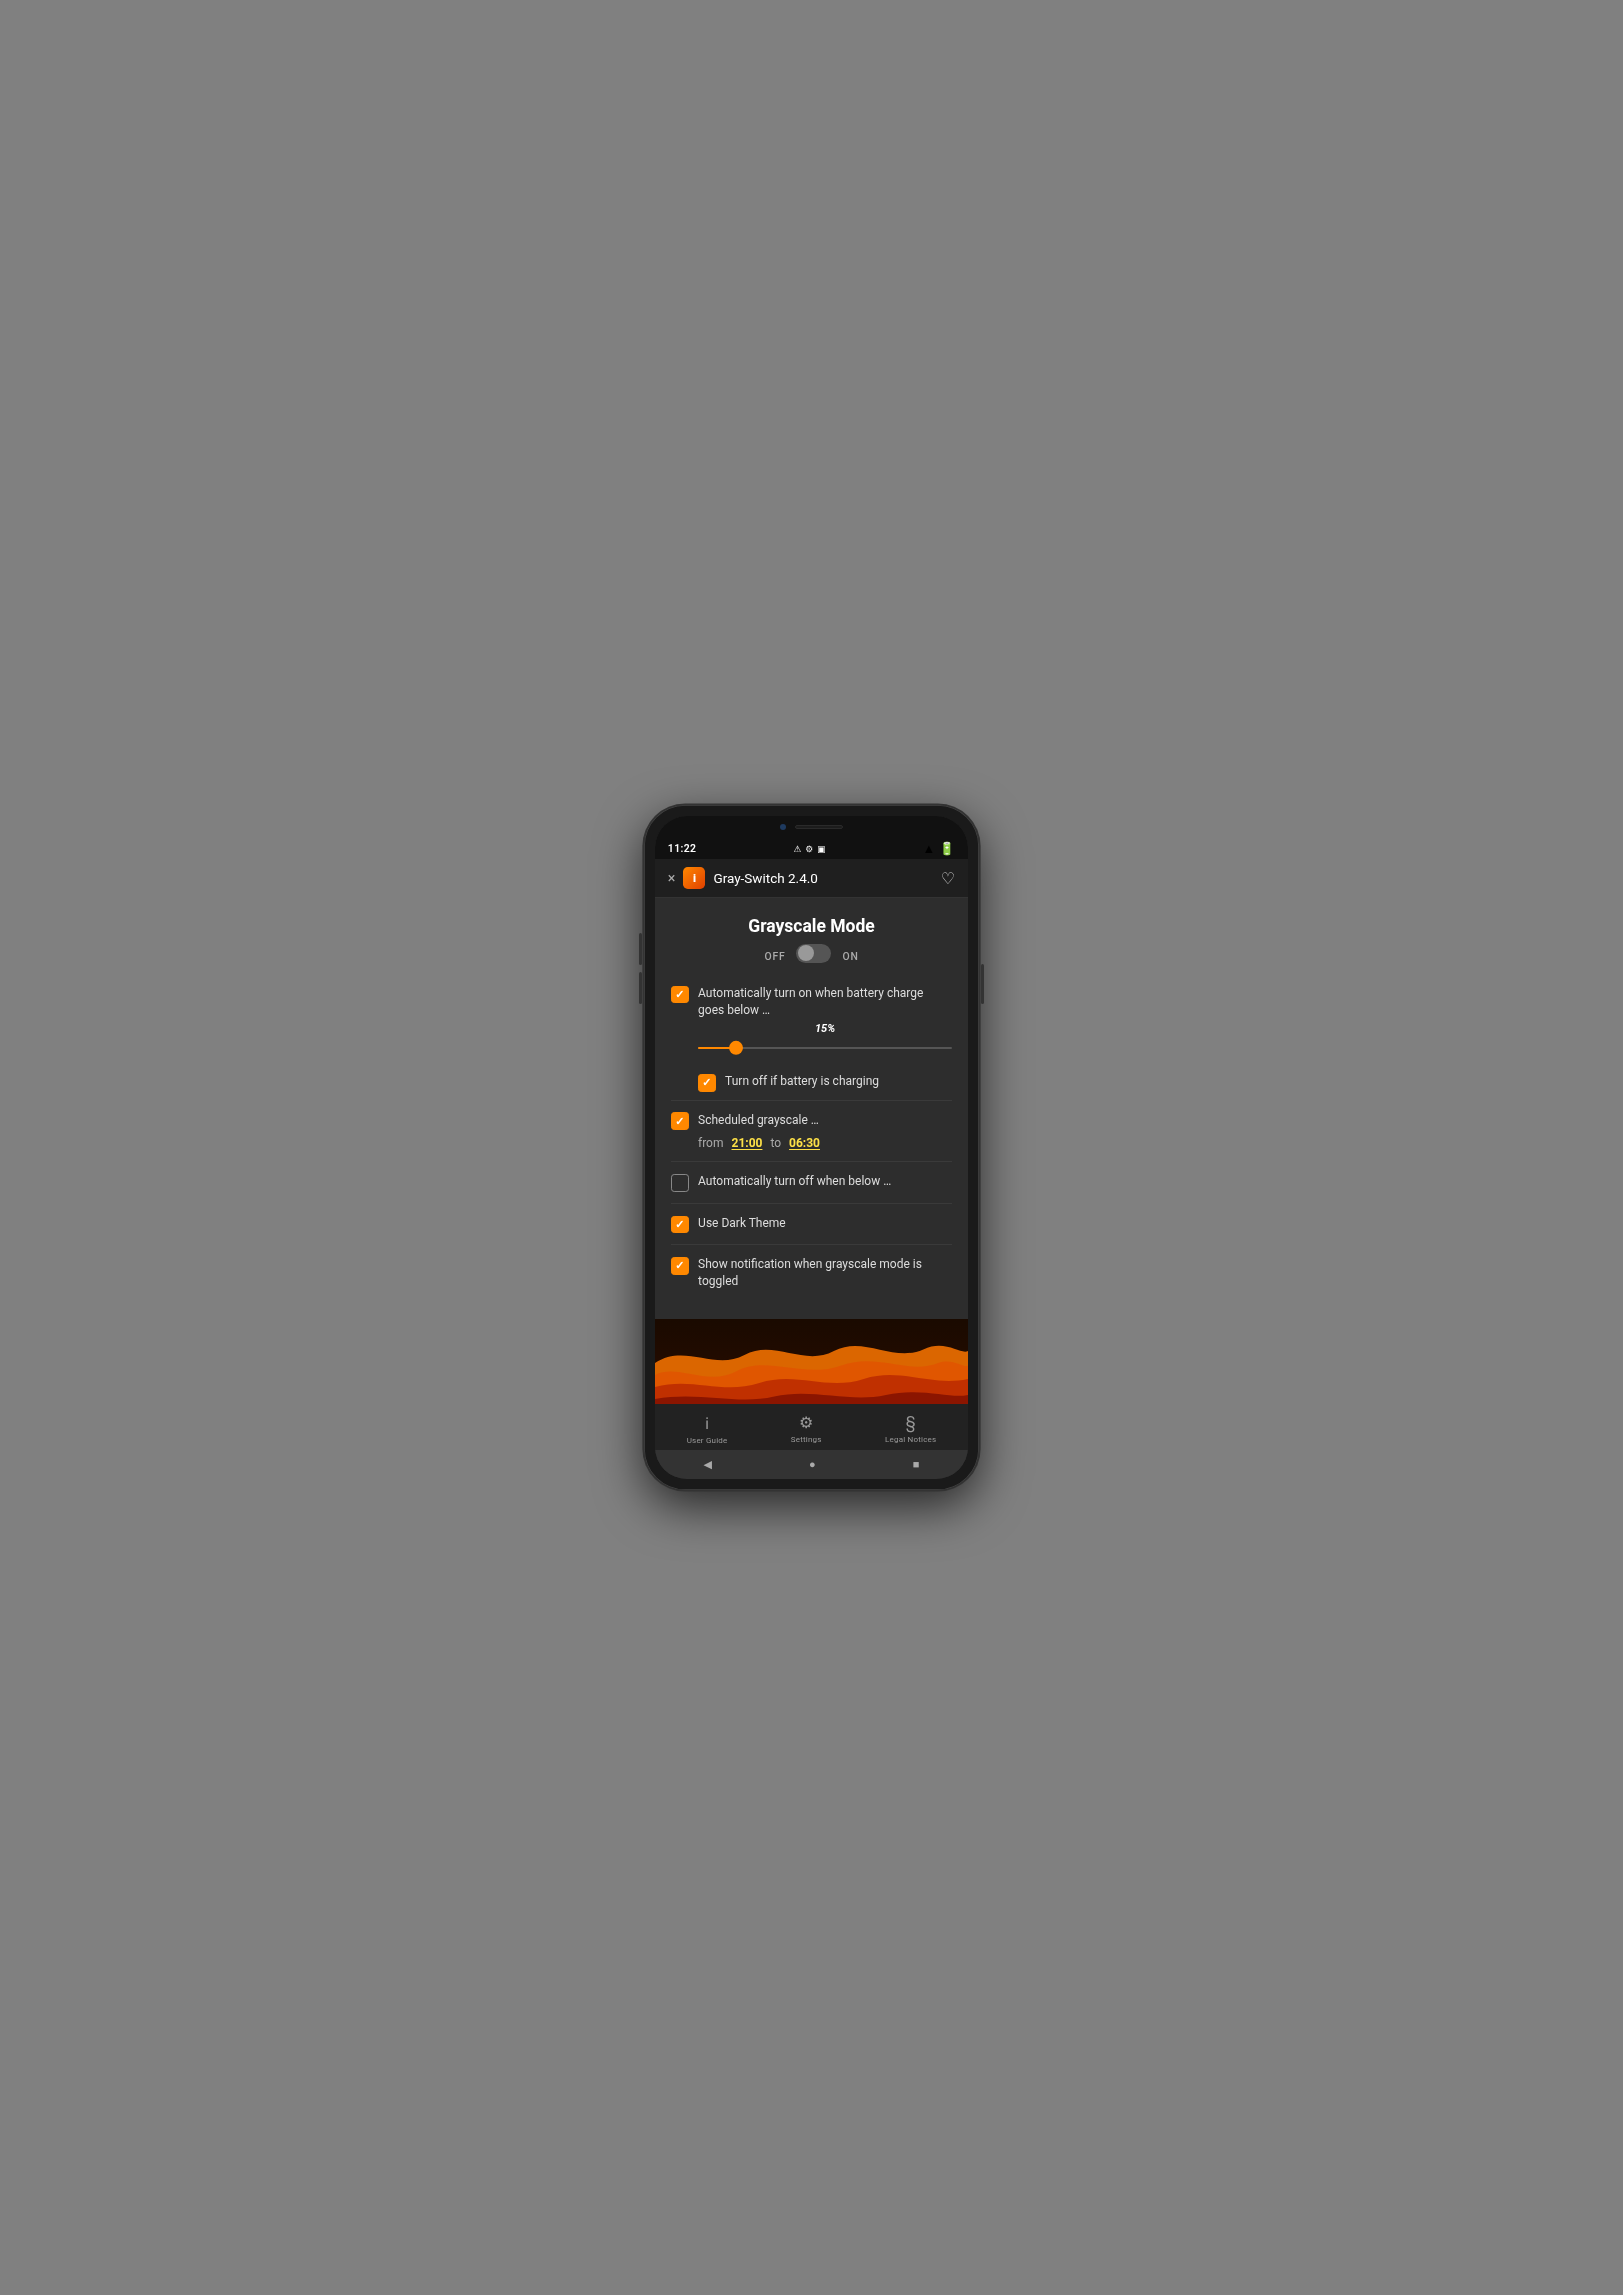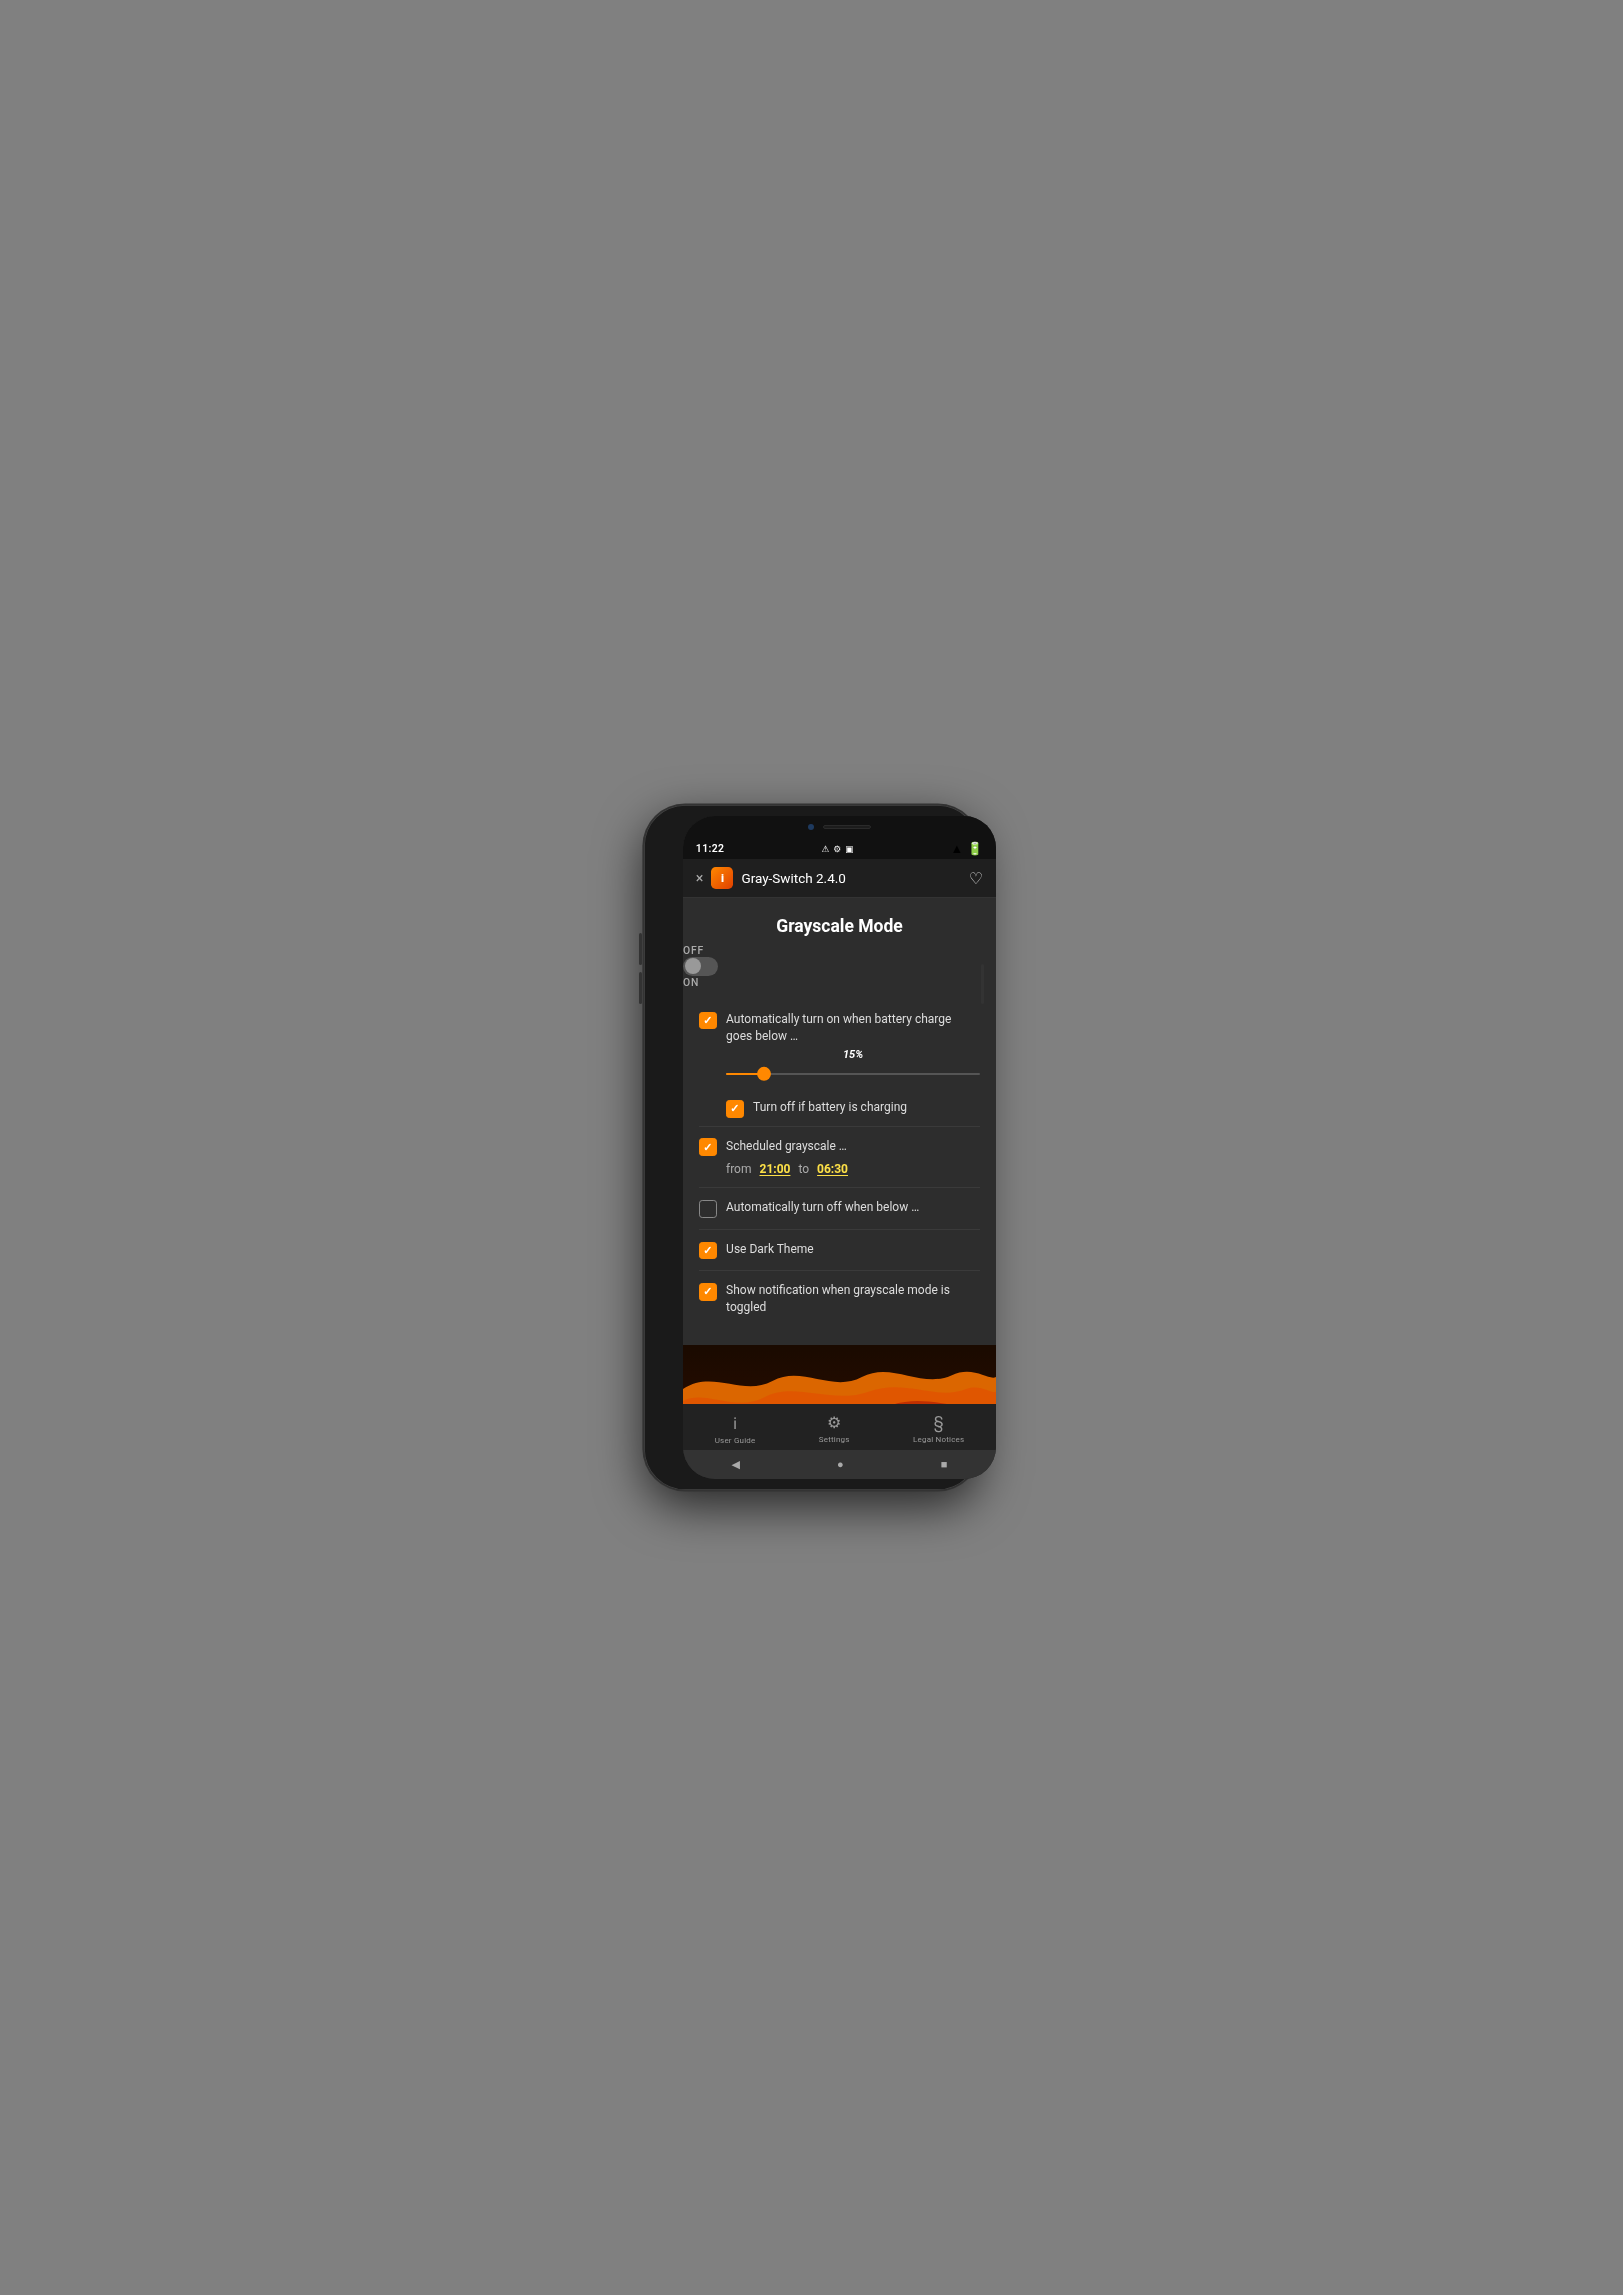--- a/index.html
+++ b/index.html
@@ -24,21 +24,20 @@
     }
 
     .phone-inner {
       width: 100%;
       height: 100%;
       background: #2a2a2a;
       border-radius: 32px;
       overflow: hidden;
       display: flex;
       flex-direction: column;
-      margin-left: 28px;
     }
 
     
     .phone-top-bar {
       background: #111;
       height: 22px;
       display: flex;
       align-items: center;
       justify-content: center;
       gap: 9.6px;
@@ -142,24 +141,24 @@
       text-align: center;
       color: #fff;
       font-size: 17.5px;
       font-weight: 700;
       padding: 17.5px 0 8px 0;
     }
 
     
     .toggle-row {
       display: flex;
-      align-items: flex-start;
+      align-items: flex-end;
       justify-content: center;
+      gap: 11px;
       padding-bottom: 14.3px;
-      flex-direction: column;
     }
     .toggle-label {
       color: #aaa;
       font-size: 10.4px;
       font-weight: 500;
       letter-spacing: 0.8px;
     }
     .toggle-switch {
       width: 35px;
       height: 19px;

